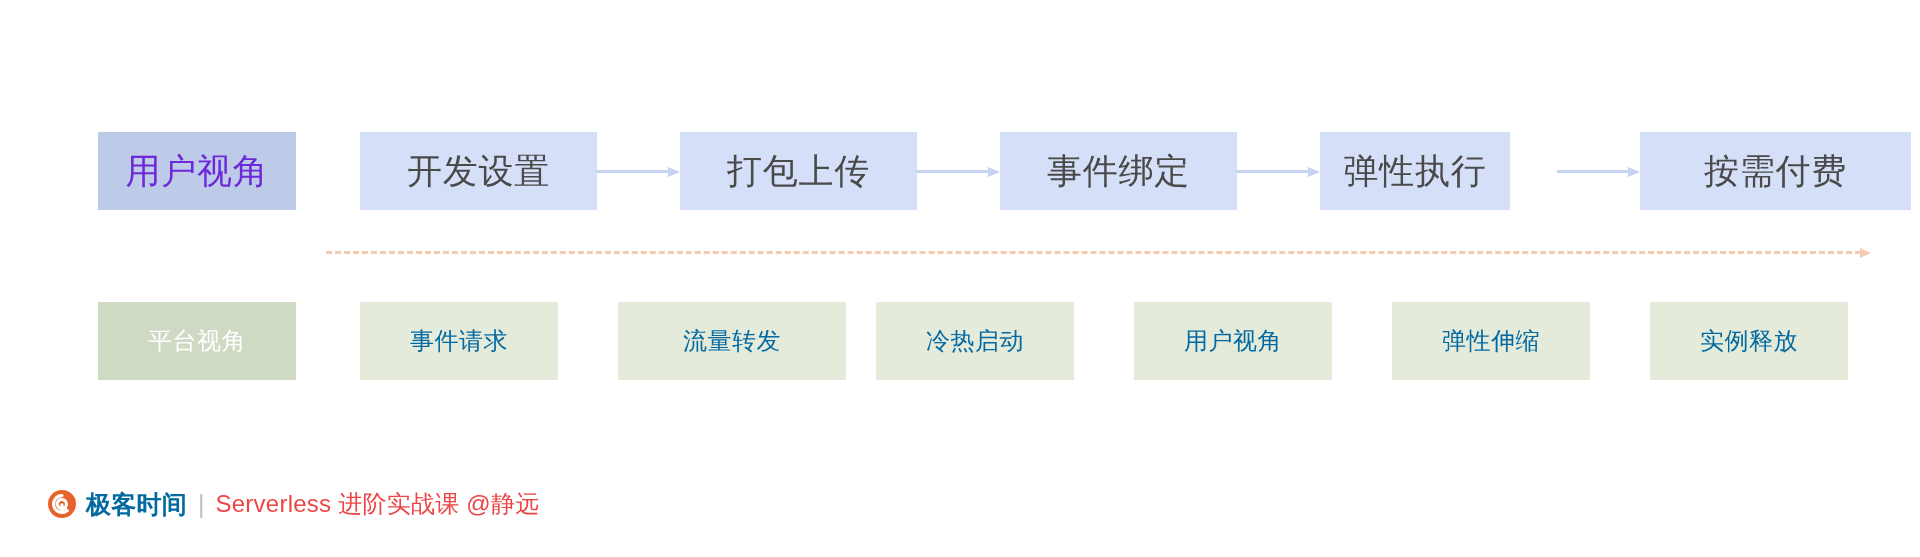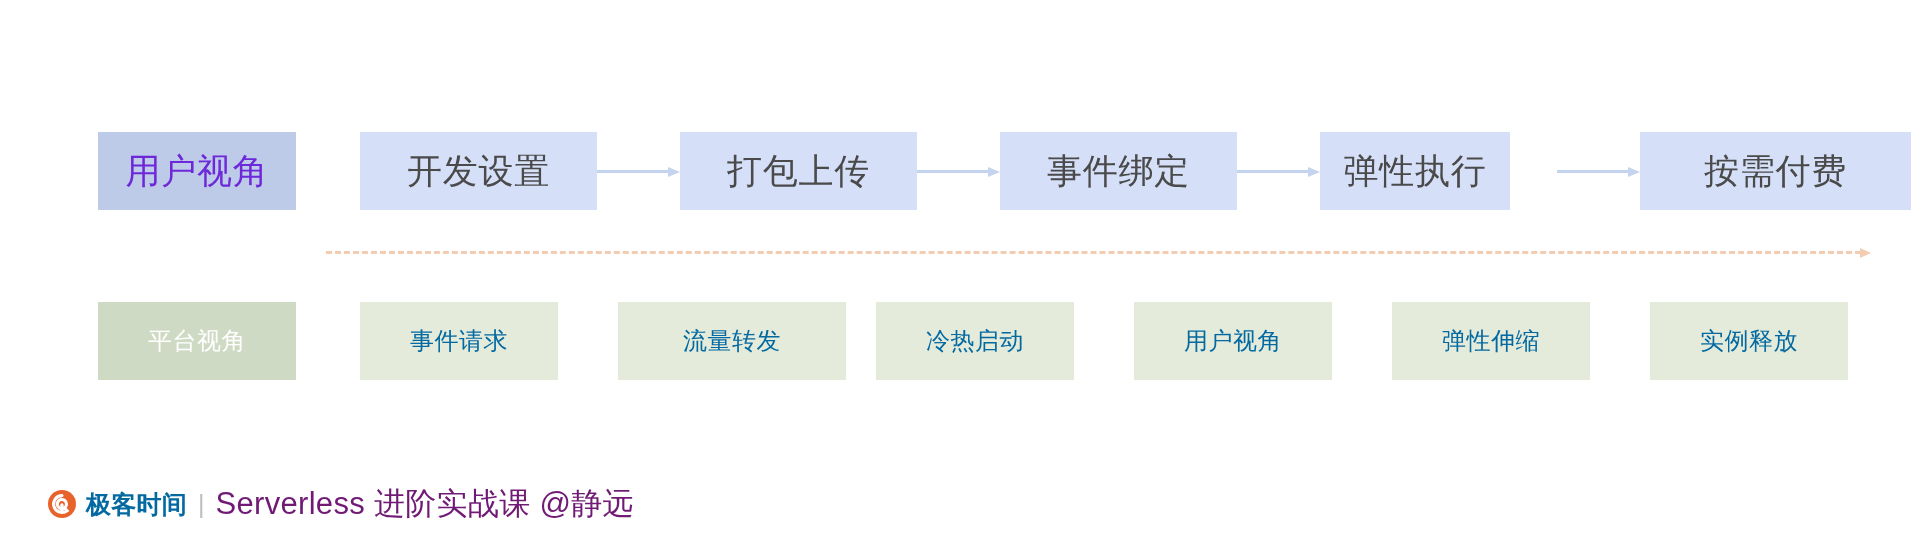--- a/index.html
+++ b/index.html
@@ -138,22 +138,22 @@
     color: #0369a1;
     letter-spacing: 0.01em;
   }
   .brand-sep {
     font-size: 25px;
     color: #bdbdbd;
     margin: 0 11px;
     font-weight: 300;
   }
   .brand-course {
-    font-size: 31px;
-    color: #701a75;
+    font-size: 24px;
+    color: #ef4444;
     letter-spacing: 0.01em;
   }
 </style>
 </head>
 <body>
 
 <div id="diagram-canvas">
 
   <div class="row-user">
 

